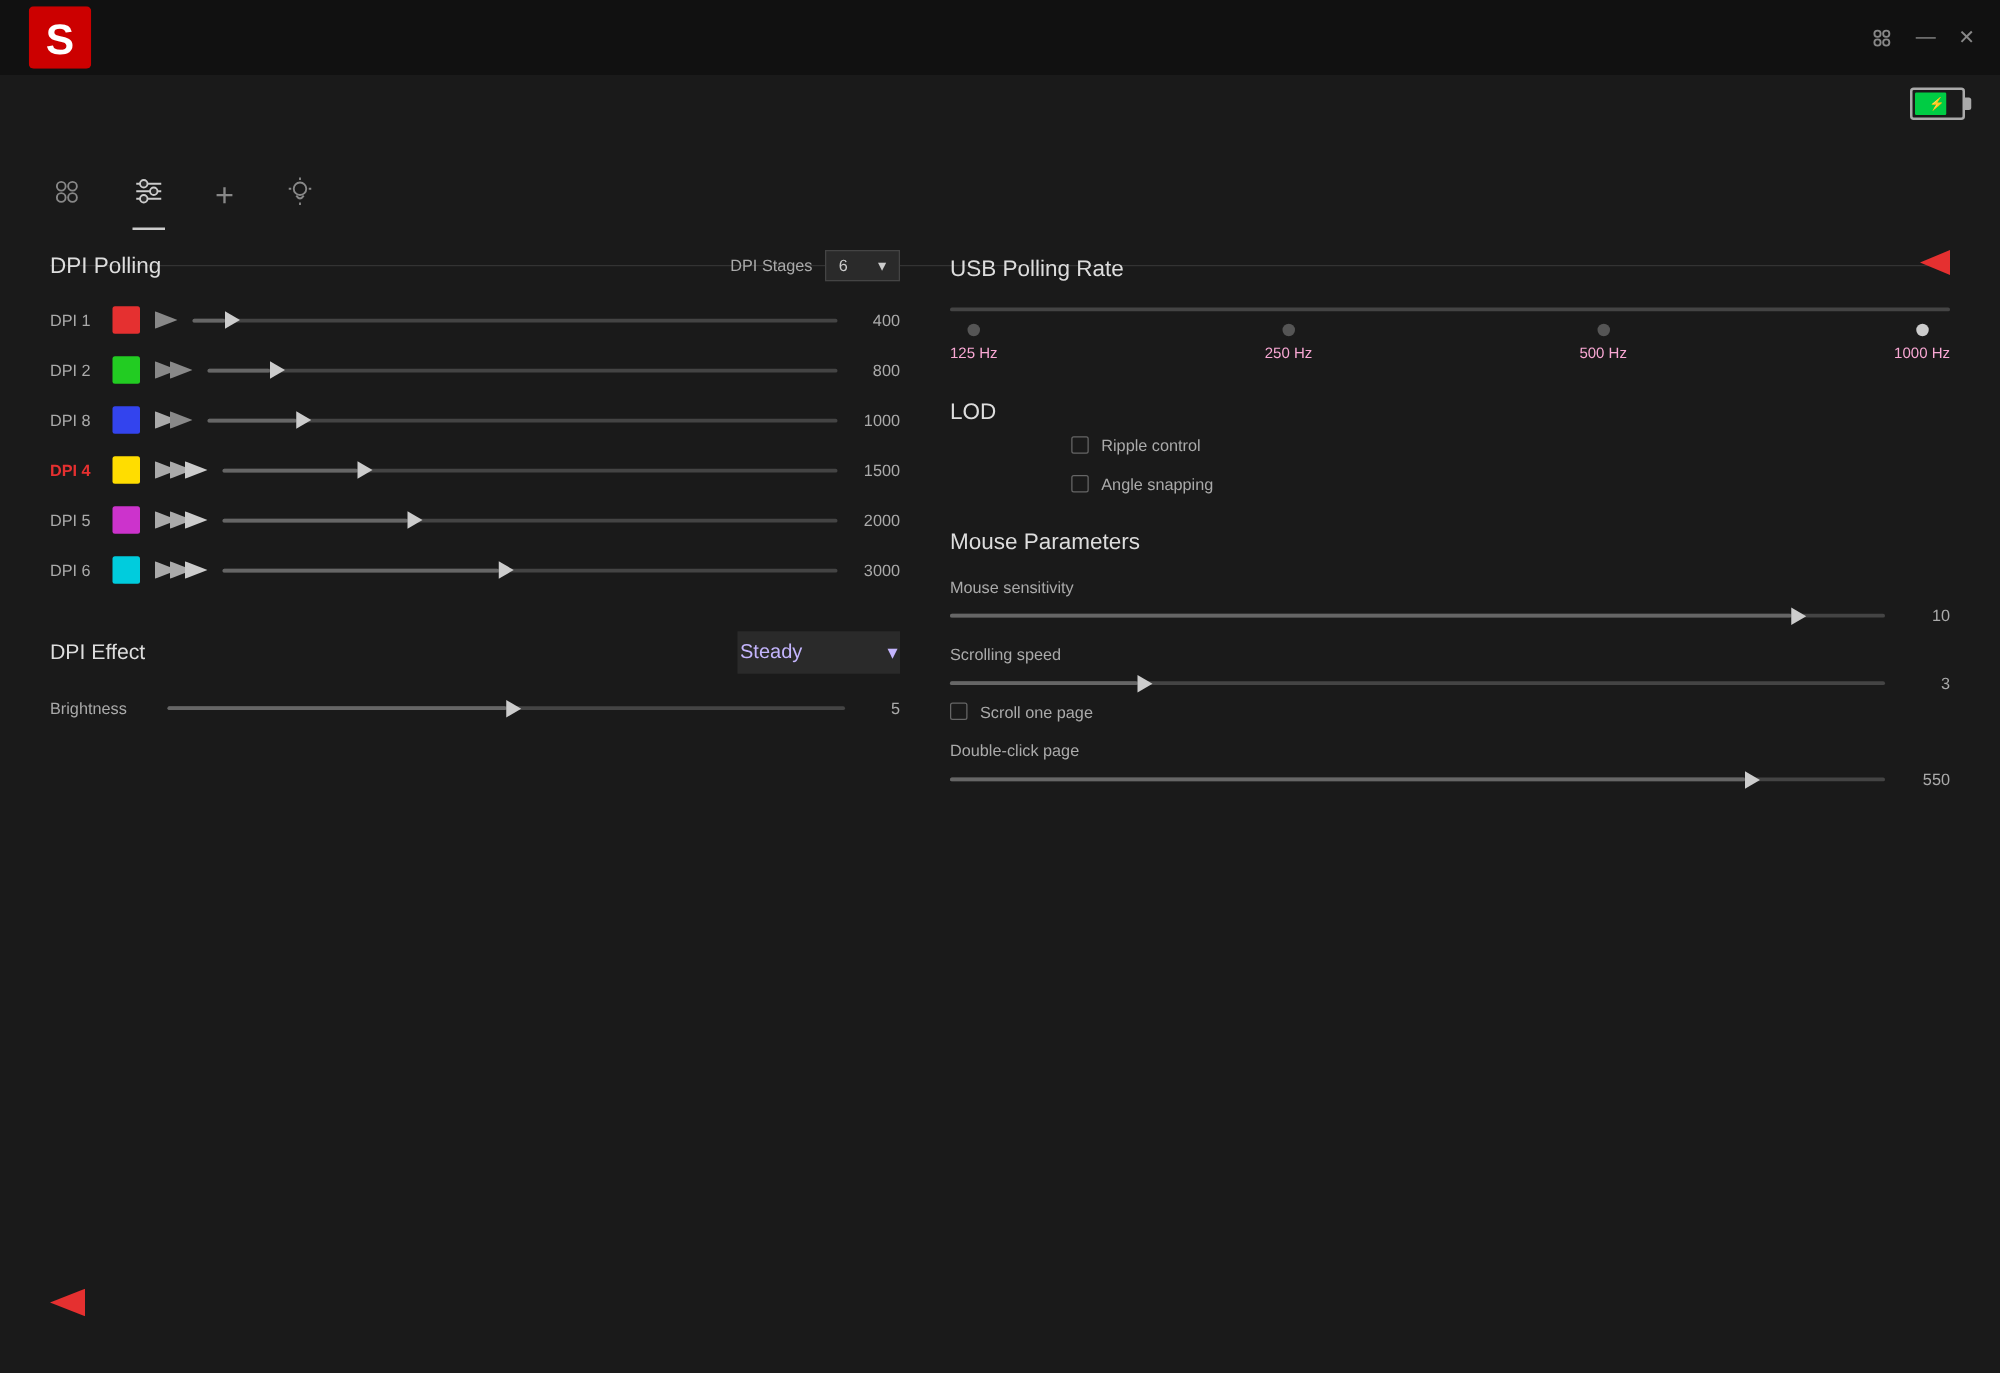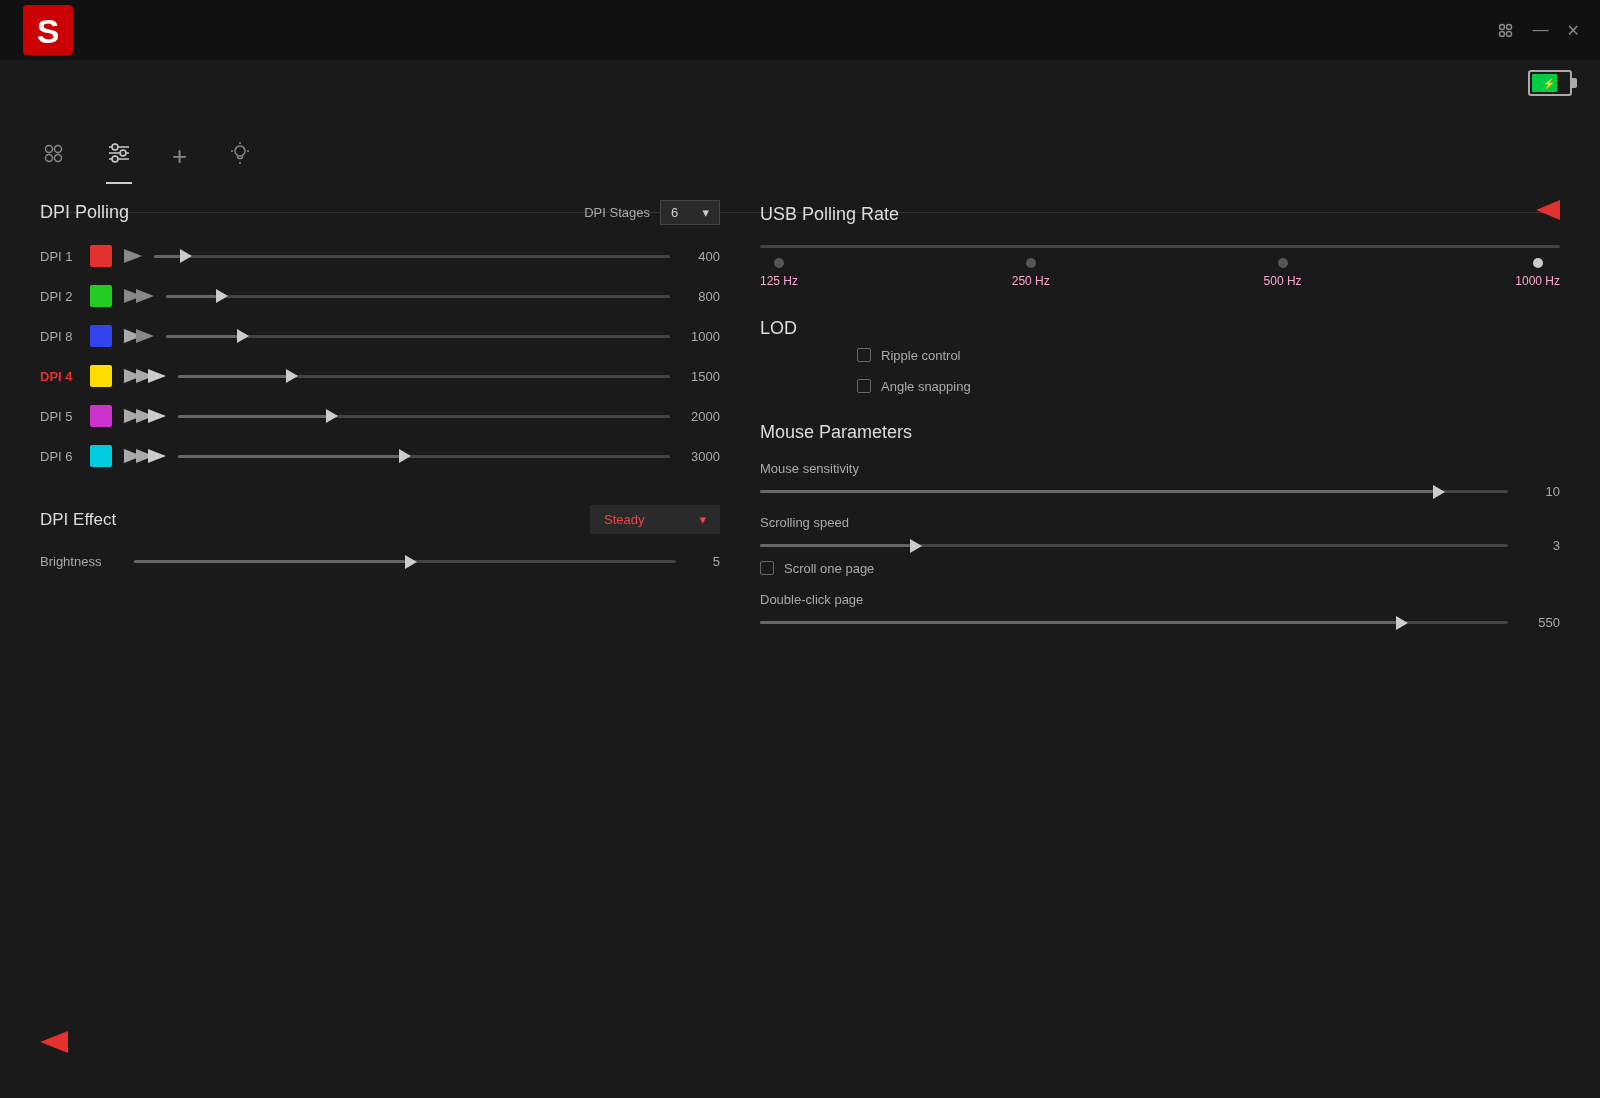--- a/index.html
+++ b/index.html
@@ -236,23 +236,23 @@
     }
     .effect-title {
       font-size: 17px;
       color: #ddd;
       font-weight: 400;
       flex-shrink: 0;
     }
     .effect-dropdown {
       background: #2a2a2a;
       border: none;
-      color: #ef4444;
-      padding: 7px 14px;
-      font-size: 13px;
+      color: #c4b5fd;
+      padding: 7px 2px;
+      font-size: 16px;
       cursor: pointer;
       display: flex;
       align-items: center;
       gap: 12px;
       min-width: 130px;
       justify-content: space-between;
     }
     .brightness-row, .speed-row {
       display: flex;
       align-items: center;

